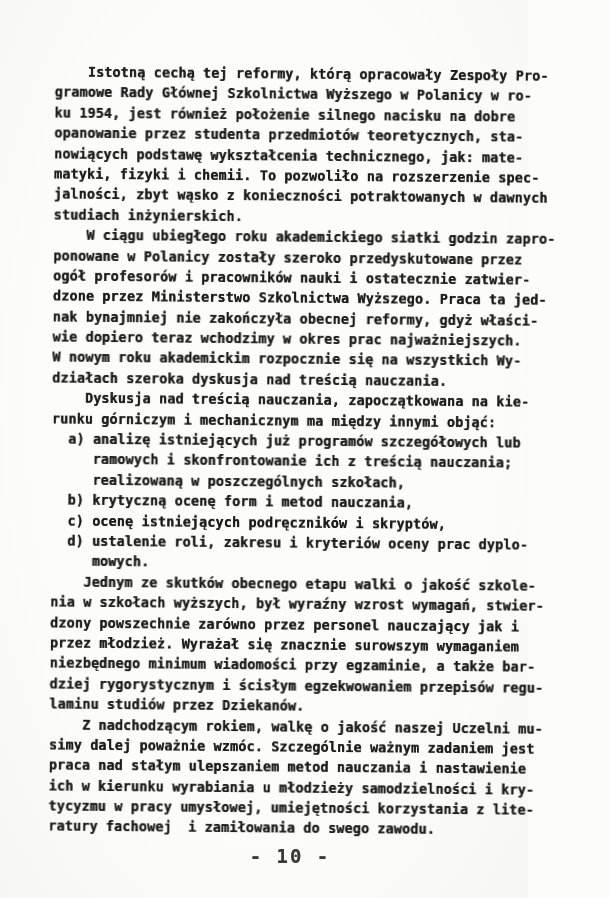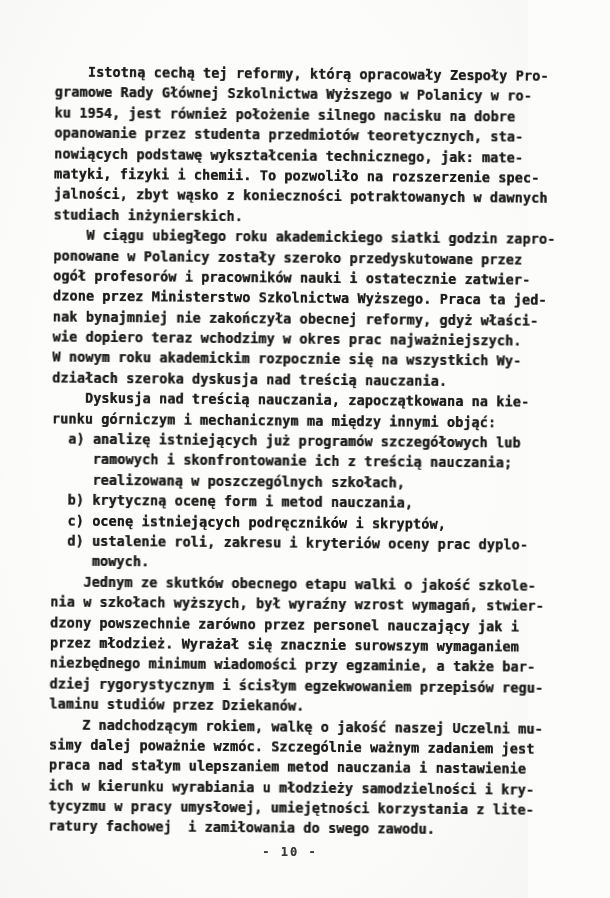--- a/index.html
+++ b/index.html
@@ -41,21 +41,21 @@
   }
   .line{
     height:20.4px;
   }
   .page-number{
     position:absolute;
     top:845px;
     left:0;
     width:580px;
     text-align:center;
-    font-size:12px;
+    font-size:19px;
     font-weight:bold;
     letter-spacing:2px;
     color:#3a3a3a;
     text-shadow:0 0 0.6px rgba(40,40,40,0.6);
     filter:blur(0.2px);
   }
 </style>
 </head>
 <body>
 

